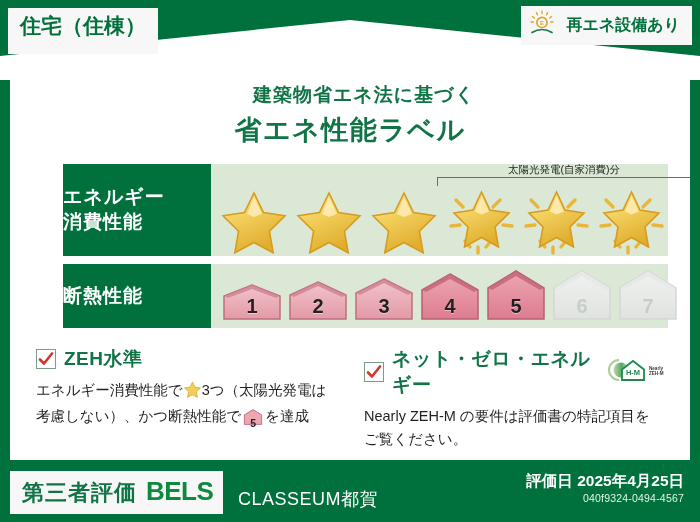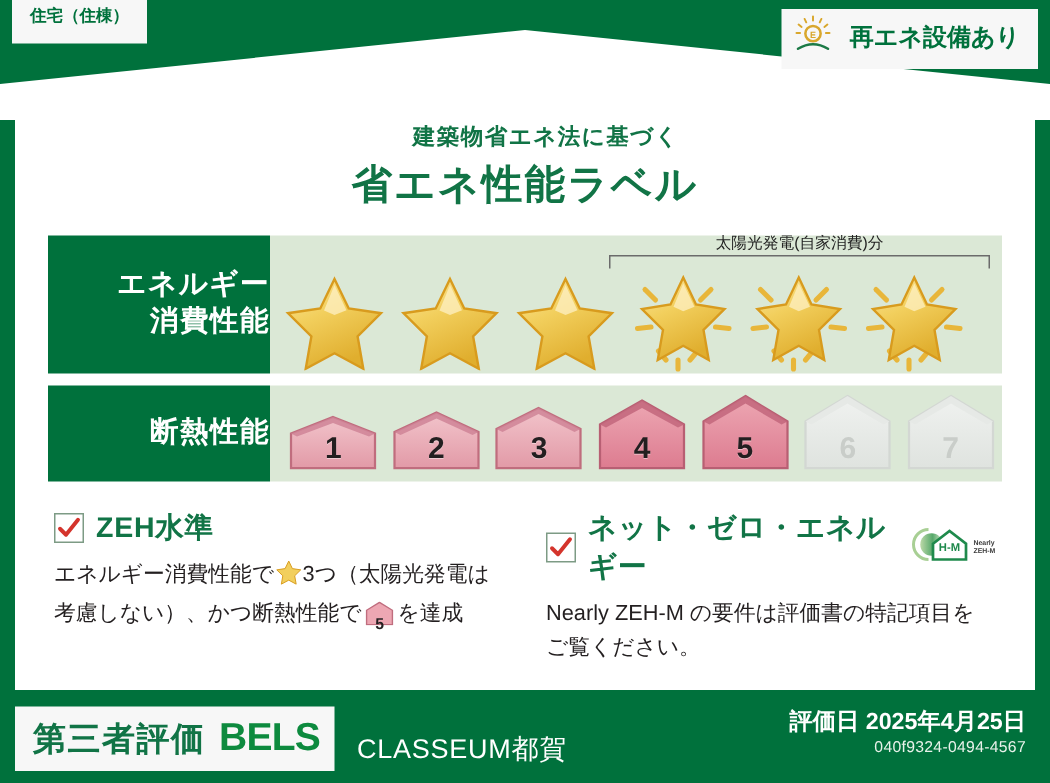--- a/index.html
+++ b/index.html
@@ -15,25 +15,25 @@
   #label-card { position:absolute; inset:0; background:#00713c; }
 
   #roof-white {
     position:absolute; left:0; top:0; width:700px; height:80px;
     background:#ffffff;
     clip-path: polygon(0 56px, 350px 20px, 700px 56px, 700px 80px, 0 80px);
   }
 
   
   #building-type-tag {
-    position:absolute; left:8px; top:0;
+    position:absolute; left:8px; top:8px;
     background:#f7f7f7;
-    padding:5px 12px 10px 12px;
+    padding:5px 12px 15px 12px;
     color:#00713c;
-    font-size:11px; font-weight:bold;
+    font-size:21px; font-weight:bold;
     letter-spacing:0px;
     line-height:1.25;
   }
 
   
   #renewable-badge {
     position:absolute; right:8px; top:6px;
     background:#f7f7f7;
     padding:4px 12px 5px 8px;
     display:flex; align-items:center; gap:12px;
@@ -46,41 +46,42 @@
   #content-panel {
     position:absolute; left:10px; top:56px; width:680px; height:404px;
     background:#ffffff;
     clip-path: polygon(0 19px, 340px 0px, 680px 19px, 680px 404px, 0 404px);
     padding-top:14px;
   }
 
   
   #title-block { text-align:center; margin-top:12px; }
   #title-sub {
-    color:#117446; font-size:15px; font-weight:bold; letter-spacing:1px;padding-left:28px;
+    color:#117446; font-size:19px; font-weight:bold; letter-spacing:1px;padding-left:28px;
   }
   #title-main {
     color:#117446; font-size:27px; font-weight:bold; letter-spacing:1.5px;
     margin-top:4px;
   }
 
   
   .rating-row {
     display:flex; margin:0 22px; height:92px; align-items:stretch;
   }
   #energy-row { margin-top:16px; }
   #insulation-row { margin-top:8px; height:64px; }
 
   .row-label {
     background:#00713c; color:#fff;
     width:148px; flex:0 0 148px;
     display:flex; flex-direction:column;
-    align-items:flex-end; justify-content:center;
+    align-items:flex-start; justify-content:center;
     font-size:19px; font-weight:bold; letter-spacing:1px;
     line-height:1.3;
+    margin-left:31px;
   }
   .row-body {
     flex:1; background:#dbe8d6; position:relative;
   }
 
   
   #stars-wrap {
     position:absolute; left:0; right:0; bottom:2px; top:22px;
     display:flex; align-items:center; padding-left:6px;
   }

